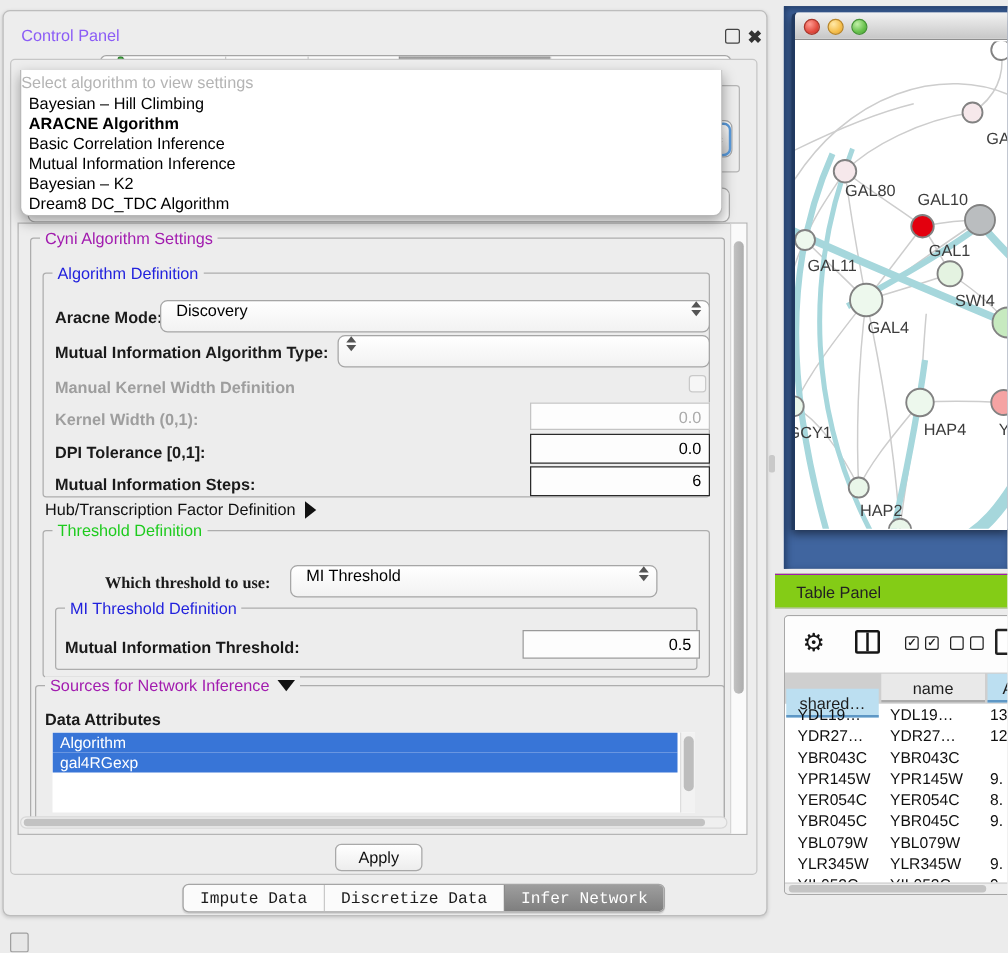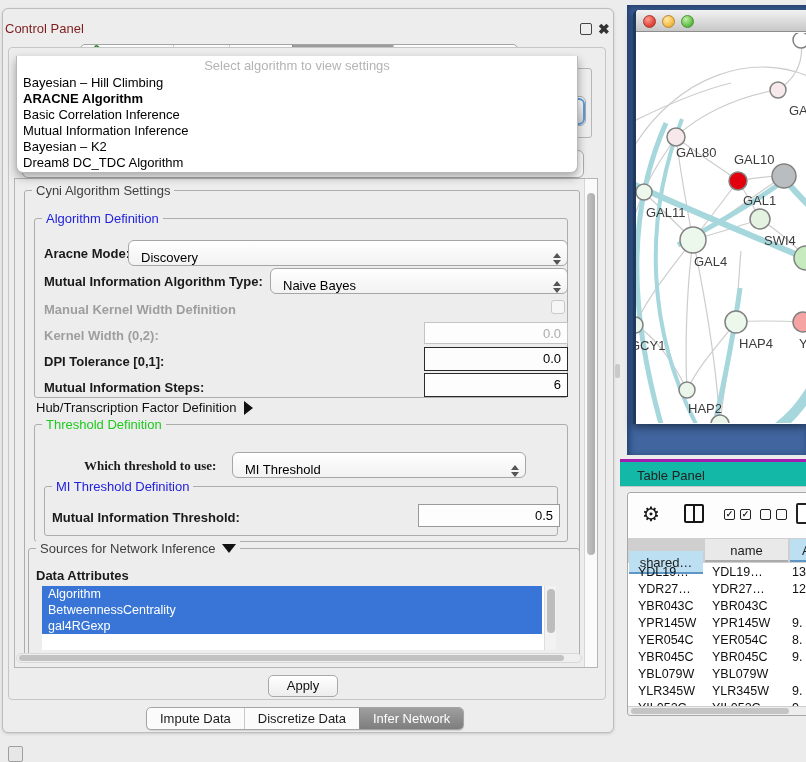--- a/index.html
+++ b/index.html
@@ -3,30 +3,30 @@
 <meta charset="utf-8">
 <style>
   * { margin:0; padding:0; box-sizing:border-box; }
   html,body { width:806px; height:762px; }
   body { font-family:"Liberation Sans", sans-serif; background:#ECECEC; position:relative; overflow:hidden; }
   .abs { position:absolute; }
 
   
   .cp-window { left:2px; top:8px; width:612px; height:725px; background:#EDEDED;
     border:1px solid #BDBDBD; border-radius:6px; box-shadow:0 1px 3px rgba(0,0,0,.15); }
-  .cp-title { left:2px; top:12px; font-size:13px; color:#7f1d1d; }
+  .cp-title { left:14px; top:12px; font-size:13px; color:#8b5cf6; }
   .cp-btn { top:12px; font-size:13px; color:#333; cursor:default; }
   .float-btn { left:577px; width:12px; height:12px; border:1.5px solid #444; border-radius:2px; top:14px; }
   .close-btn { left:595px; font-weight:bold; font-size:14px; }
 
   
   .seg-control { display:flex; height:23px; border:1px solid #A5A5A5; border-radius:5px;
     background:#FBFBFB; overflow:hidden; box-shadow:0 1px 1px rgba(0,0,0,.12); }
   .seg { padding:0 13px; line-height:21px; font-size:13px; color:#1c1c1c; border-left:1px solid #C9C9C9;
-    white-space:nowrap; display:flex; gap:5px; }
+    white-space:nowrap; display:flex; gap:5px;font-family:Liberation Mono, monospace; }
   .seg:first-child { border-left:none; }
   .seg.sel { background:linear-gradient(#9E9E9E,#7E7E7E); color:#FFF; border-left-color:#8A8A8A; }
   .top-tabs { left:77px; top:35px; }
   .bottom-tabs { left:146px; top:707px; }
 
   
   .content-panel { left:8px; top:47px; width:598px; height:653px; border:1px solid #C6C6C6;
     border-radius:4px; background:#EDEDED; }
   .scrollpane { left:14px; top:178px; width:584px; height:490px; border:1px solid #B5B5B5; background:#EDEDED; }
   .vscroll { left:584px; top:179px; width:13px; height:488px; background:#FAFAFA; border-left:1px solid #D6D6D6; }
@@ -37,36 +37,36 @@
   .hidden-group { left:16px; top:68px; width:576px; height:70px; border:1px solid #B5B5B5; border-radius:3px; }
   .hidden-combo1 { left:24px; top:96px; width:562px; height:30px; border:1px solid #A9A9A9; border-radius:6px; background:#FFF; }
   .hidden-stepper { left:562px; top:98px; width:23px; height:27px; border:2px solid #5A9BDC; border-radius:6px;
     background:linear-gradient(#FFFFFF,#D4D4D4); }
   .hidden-combo2 { left:22px; top:150px; width:562px; height:28px; border:1px solid #ACACAC; border-radius:6px;
     background:#FBFBFB; font-size:13px; color:#B9B9B9; line-height:26px; padding-left:14px; }
 
   
   .popup { left:16px; top:56px; width:562px; height:117px; background:#FFF; border:1px solid #B9B9B9;
     border-top:none; border-radius:0 0 7px 7px; box-shadow:0 4px 10px rgba(0,0,0,.35); z-index:20; overflow:hidden; }
-  .popup .prompt { text-align:center; color:#B4B4B4; font-size:13px; height:19px; line-height:19px; }
+  .popup .prompt { text-align:left; color:#B4B4B4; font-size:13px; height:19px; line-height:19px; }
   .popup .item { font-size:13px; color:#000; height:16px; line-height:16px; padding-left:6px; }
   .popup .item.bold { font-weight:bold; }
 
   
   .groupbox { border:1px solid #ADADAD; border-radius:3px; }
-  .grouplabel { position:absolute; top:-8px; left:7px; background:#EDEDED; padding:0 4px; font-size:13px; color:#404040; }
+  .grouplabel { position:absolute; top:-8px; left:7px; background:#EDEDED; padding:0 4px; font-size:13px; color:#a21caf; }
   .grouplabel.blue { color:#2222DD; }
   .grouplabel.green { color:#1ECB1E; }
 
   .lbl { font-size:13px; font-weight:bold; color:#1a1a1a; white-space:nowrap; }
   .lbl.dis { color:#9E9E9E; }
   .plain { font-size:13px; color:#111; white-space:nowrap; }
 
   .combo { border:1px solid #A6A6A6; border-radius:6px; background:linear-gradient(#FFFFFF,#F2F2F2);
-    font-size:13px; color:#000; display:flex; align-items:flex-end; }
+    font-size:13px; color:#000; display:flex; align-items:flex-start; }
   .combo .txt { padding-left:12px; flex:1; }
   .stepper { width:20px; display:flex; flex-direction:column; align-items:center; justify-content:center; gap:2px; }
   .tri-up { width:0; height:0; border-left:4px solid transparent; border-right:4px solid transparent; border-bottom:5px solid #555; }
   .tri-dn { width:0; height:0; border-left:4px solid transparent; border-right:4px solid transparent; border-top:5px solid #555; }
 
   .field { border:1px solid #C4C4C4; background:#FDFDFD; font-size:13px; text-align:right;
     padding:0 6px; line-height:21px; color:#000; }
   .field.dis { color:#ABABAB; }
   .field.focus { border:1.5px solid #2A2A2A; }
 
@@ -100,22 +100,22 @@
   .net-canvas { position:absolute; left:0; top:23px; width:170px; height:390px; background:#FFF; overflow:hidden; }
   .edge-gray { fill:none; stroke:#CDCDCD; stroke-width:1.2; }
   .edge-teal { fill:none; stroke:#A6D7DC; }
   .node { stroke:#828282; stroke-width:1.5; }
   .node-label { font-family:"Liberation Sans",sans-serif; font-size:13px; fill:#3C3C3C; }
 
   
   .splitter-nub { left:615px; top:364px; width:5px; height:14px; background:#C9C9C9; border-radius:2px; }
 
   
-  .tp-header { left:620px; top:459px; width:186px; height:28px; background:#14b8a6;
-    border-top:3px solid #a21caf; border-bottom:1px solid #C6C6C6; }
+  .tp-header { left:620px; top:459px; width:186px; height:28px; background:#84cc16;
+    border-top:1px solid #a21caf; border-bottom:1px solid #C6C6C6; }
   .tp-title { position:absolute; left:17px; top:6px; font-size:13px; color:#222; }
   .table-window { left:627px; top:492px; width:179px; height:224px; background:#FFF;
     border:1px solid #A8A8A8; border-right:none; border-radius:4px 0 0 4px; overflow:hidden; }
   .tt-toolbar { position:absolute; left:0; top:0; width:100%; height:45px; background:#FDFDFD; }
   .gear { position:absolute; left:14px; top:9px; font-size:20px; color:#161616; }
   .colicon { position:absolute; left:56px; top:11px; width:20px; height:19px; border:2px solid #161616; border-radius:2px; }
   .colicon:before { content:""; position:absolute; left:7px; top:0; width:2px; height:15px; background:#161616; }
   .cb { position:absolute; top:16px; width:11px; height:11px; border:1.5px solid #222; border-radius:2px;
     font-size:9px; line-height:9px; text-align:center; color:#222; font-weight:bold; }
   .docicon { position:absolute; left:168px; top:10px; width:18px; height:21px; border:2px solid #222; border-radius:2px; background:#FFF; }
@@ -194,31 +194,30 @@
 <div class="abs combo" style="left:128px;top:240px;width:440px;height:26px;">
   <span class="txt">Discovery</span>
   <span class="stepper">
       <span class="tri-up"></span>
       <span class="tri-dn"></span>
     </span>
 </div>
 
 <div class="abs lbl" style="left:44px;top:274px;">Mutual Information Algorithm Type:</div>
 <div class="abs combo" style="left:270px;top:268px;width:298px;height:26px;">
-  <span class="txt">Naive Bayes</span>
   <span class="stepper">
       <span class="tri-up"></span>
       <span class="tri-dn"></span>
     </span>
 </div>
 
 <div class="abs lbl dis" style="left:44px;top:302px;">Manual Kernel Width Definition</div>
 <div class="abs checkbox" style="left:551px;top:300px;"></div>
 
-<div class="abs lbl dis" style="left:44px;top:328px;">Kernel Width (0,2):</div>
+<div class="abs lbl dis" style="left:44px;top:328px;">Kernel Width (0,1):</div>
 <div class="abs field dis" style="left:424px;top:322px;width:144px;height:22px;">0.0</div>
 
 <div class="abs lbl" style="left:44px;top:354px;">DPI Tolerance [0,1]:</div>
 <div class="abs field focus" style="left:424px;top:347px;width:144px;height:24px;">0.0</div>
 
 <div class="abs lbl" style="left:44px;top:380px;">Mutual Information Steps:</div>
 <div class="abs field focus" style="left:424px;top:373px;width:144px;height:24px;">6</div>
 
 <div class="abs plain" style="left:36px;top:400px;display:flex;align-items:center;gap:8px;">
   <span>Hub/Transcription Factor Definition</span>
@@ -244,21 +243,20 @@
 
 <div class="abs groupbox" style="left:28px;top:548px;width:552px;height:112px;">
   <span class="grouplabel" style="display:flex;align-items:center;gap:6px;">
     <span>Sources for Network Inference</span>
     <span style="display:inline-block;width:0;height:0;border-left:7px solid transparent;border-right:7px solid transparent;border-top:9px solid #111;"></span>
   </span>
 </div>
 <div class="abs lbl" style="left:36px;top:568px;">Data Attributes</div>
 <div class="abs attr-list">
   <div class="attr-item">Algorithm</div>
-  <div class="attr-item">BetweennessCentrality</div>
   <div class="attr-item">gal4RGexp</div>
 </div>
 <div class="abs attr-vscroll">
     <div class="thumb"></div>
   </div>
 <div class="abs hscroll">
     <div class="thumb"></div>
   </div>
 
 <div class="abs apply-btn">Apply</div>

